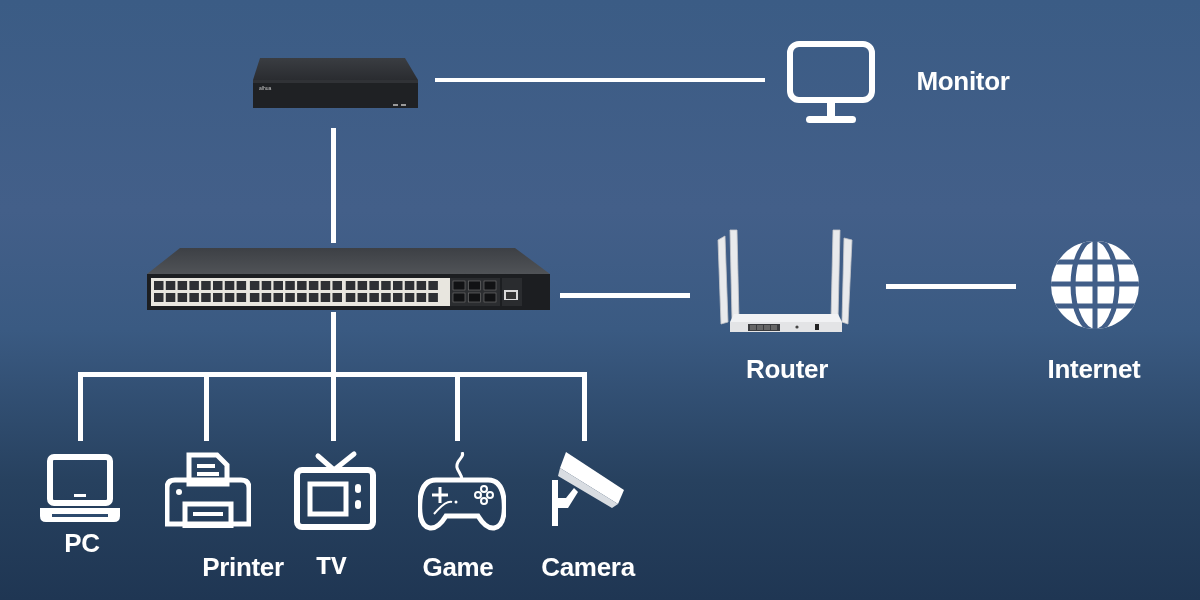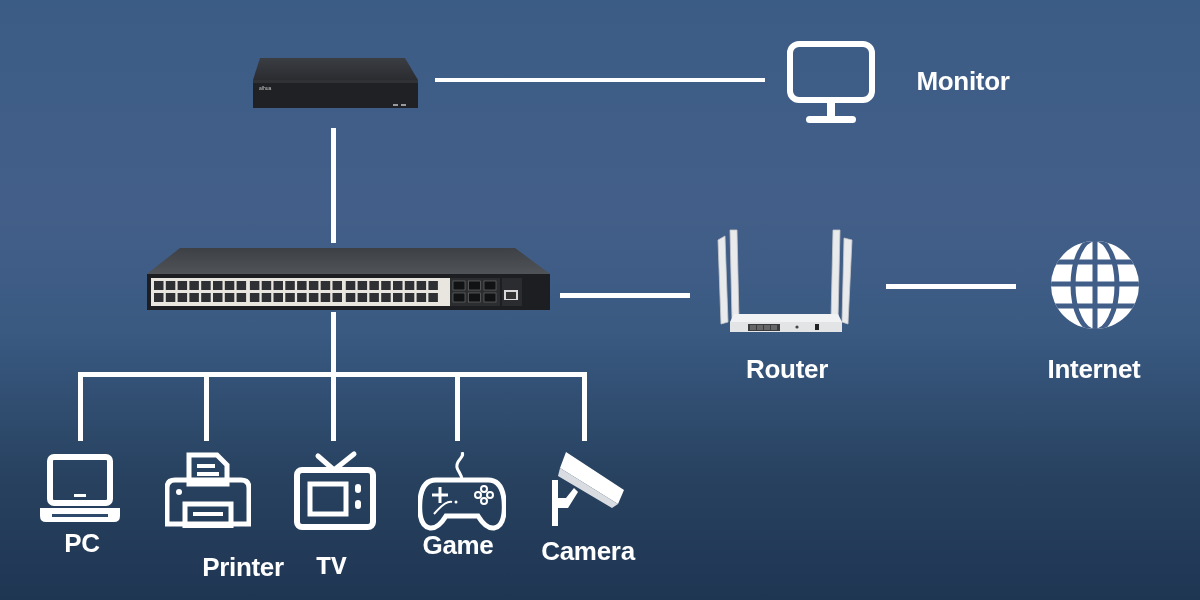--- a/index.html
+++ b/index.html
@@ -220,24 +220,24 @@
       <line x1="14" y1="43" x2="30" y2="43" stroke="#fff" stroke-width="3"></line>
       <line x1="22" y1="35" x2="22" y2="51" stroke="#fff" stroke-width="3"></line>
       <path d="M16,62 Q28,48 34,50" fill="none" stroke="#fff" stroke-width="2"></path>
       <circle cx="38" cy="50" r="1.5" fill="#fff"></circle>
       <circle cx="66" cy="37" r="3" fill="none" stroke="#fff" stroke-width="2"></circle>
       <circle cx="60" cy="43" r="3" fill="none" stroke="#fff" stroke-width="2"></circle>
       <circle cx="72" cy="43" r="3" fill="none" stroke="#fff" stroke-width="2"></circle>
       <circle cx="66" cy="49" r="3" fill="none" stroke="#fff" stroke-width="2"></circle>
     </svg>
   </div>
-  <div class="label" style="left:458px;top:530px;">Game</div>
+  <div class="label" style="left:458px;top:552px;">Game</div>
 
   <div class="icon" style="left:548px;top:450px;">
     <svg width="80" height="80" viewBox="0 0 80 80">
       <polygon points="4,30 10,30 10,48 18,48 26,38 30,42 20,58 10,58 10,76 4,76" fill="#fff"></polygon>
       <polygon points="18,2 76,40 70,54 12,18" fill="#fff"></polygon>
       <polygon points="12,18 70,54 64,58 10,26" fill="#d9dde2"></polygon>
     </svg>
   </div>
-  <div class="label" style="left:588px;top:536px;">Camera</div>
+  <div class="label" style="left:588px;top:552px;">Camera</div>
 
 </div>
 
 </body></html>

